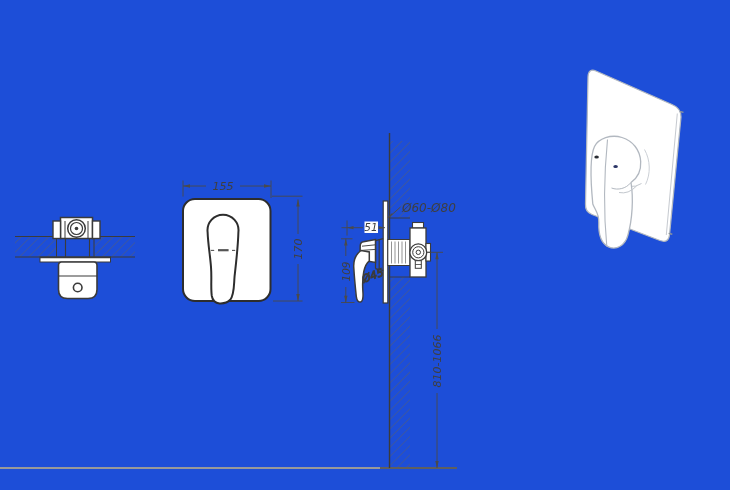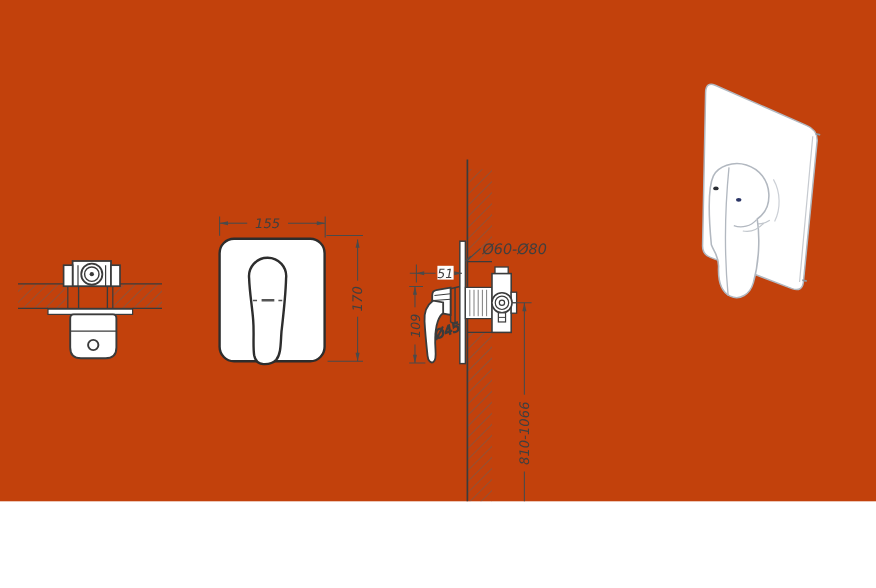--- a/index.html
+++ b/index.html
@@ -1,19 +1,19 @@
 <!DOCTYPE html>
 <html><head>
 <meta charset="utf-8">
 <style>
   html,body{margin:0;padding:0;background:#ffffff;}
   .sheet{
     position:relative;
-    width:730px;height:418px;
-    background:#c2410c;
+    width:730px;height:490px;
+    background:#1d4ed8;
     font-family:"DejaVu Sans", sans-serif;
     overflow:hidden;
   }
   svg text{
     font-family:"DejaVu Sans", sans-serif;
     font-style:italic;
     fill:#3f3f3f;
   }
   .dim-txt{font-size:11px;}
   .dim-txt-sm{font-size:10.5px;}

